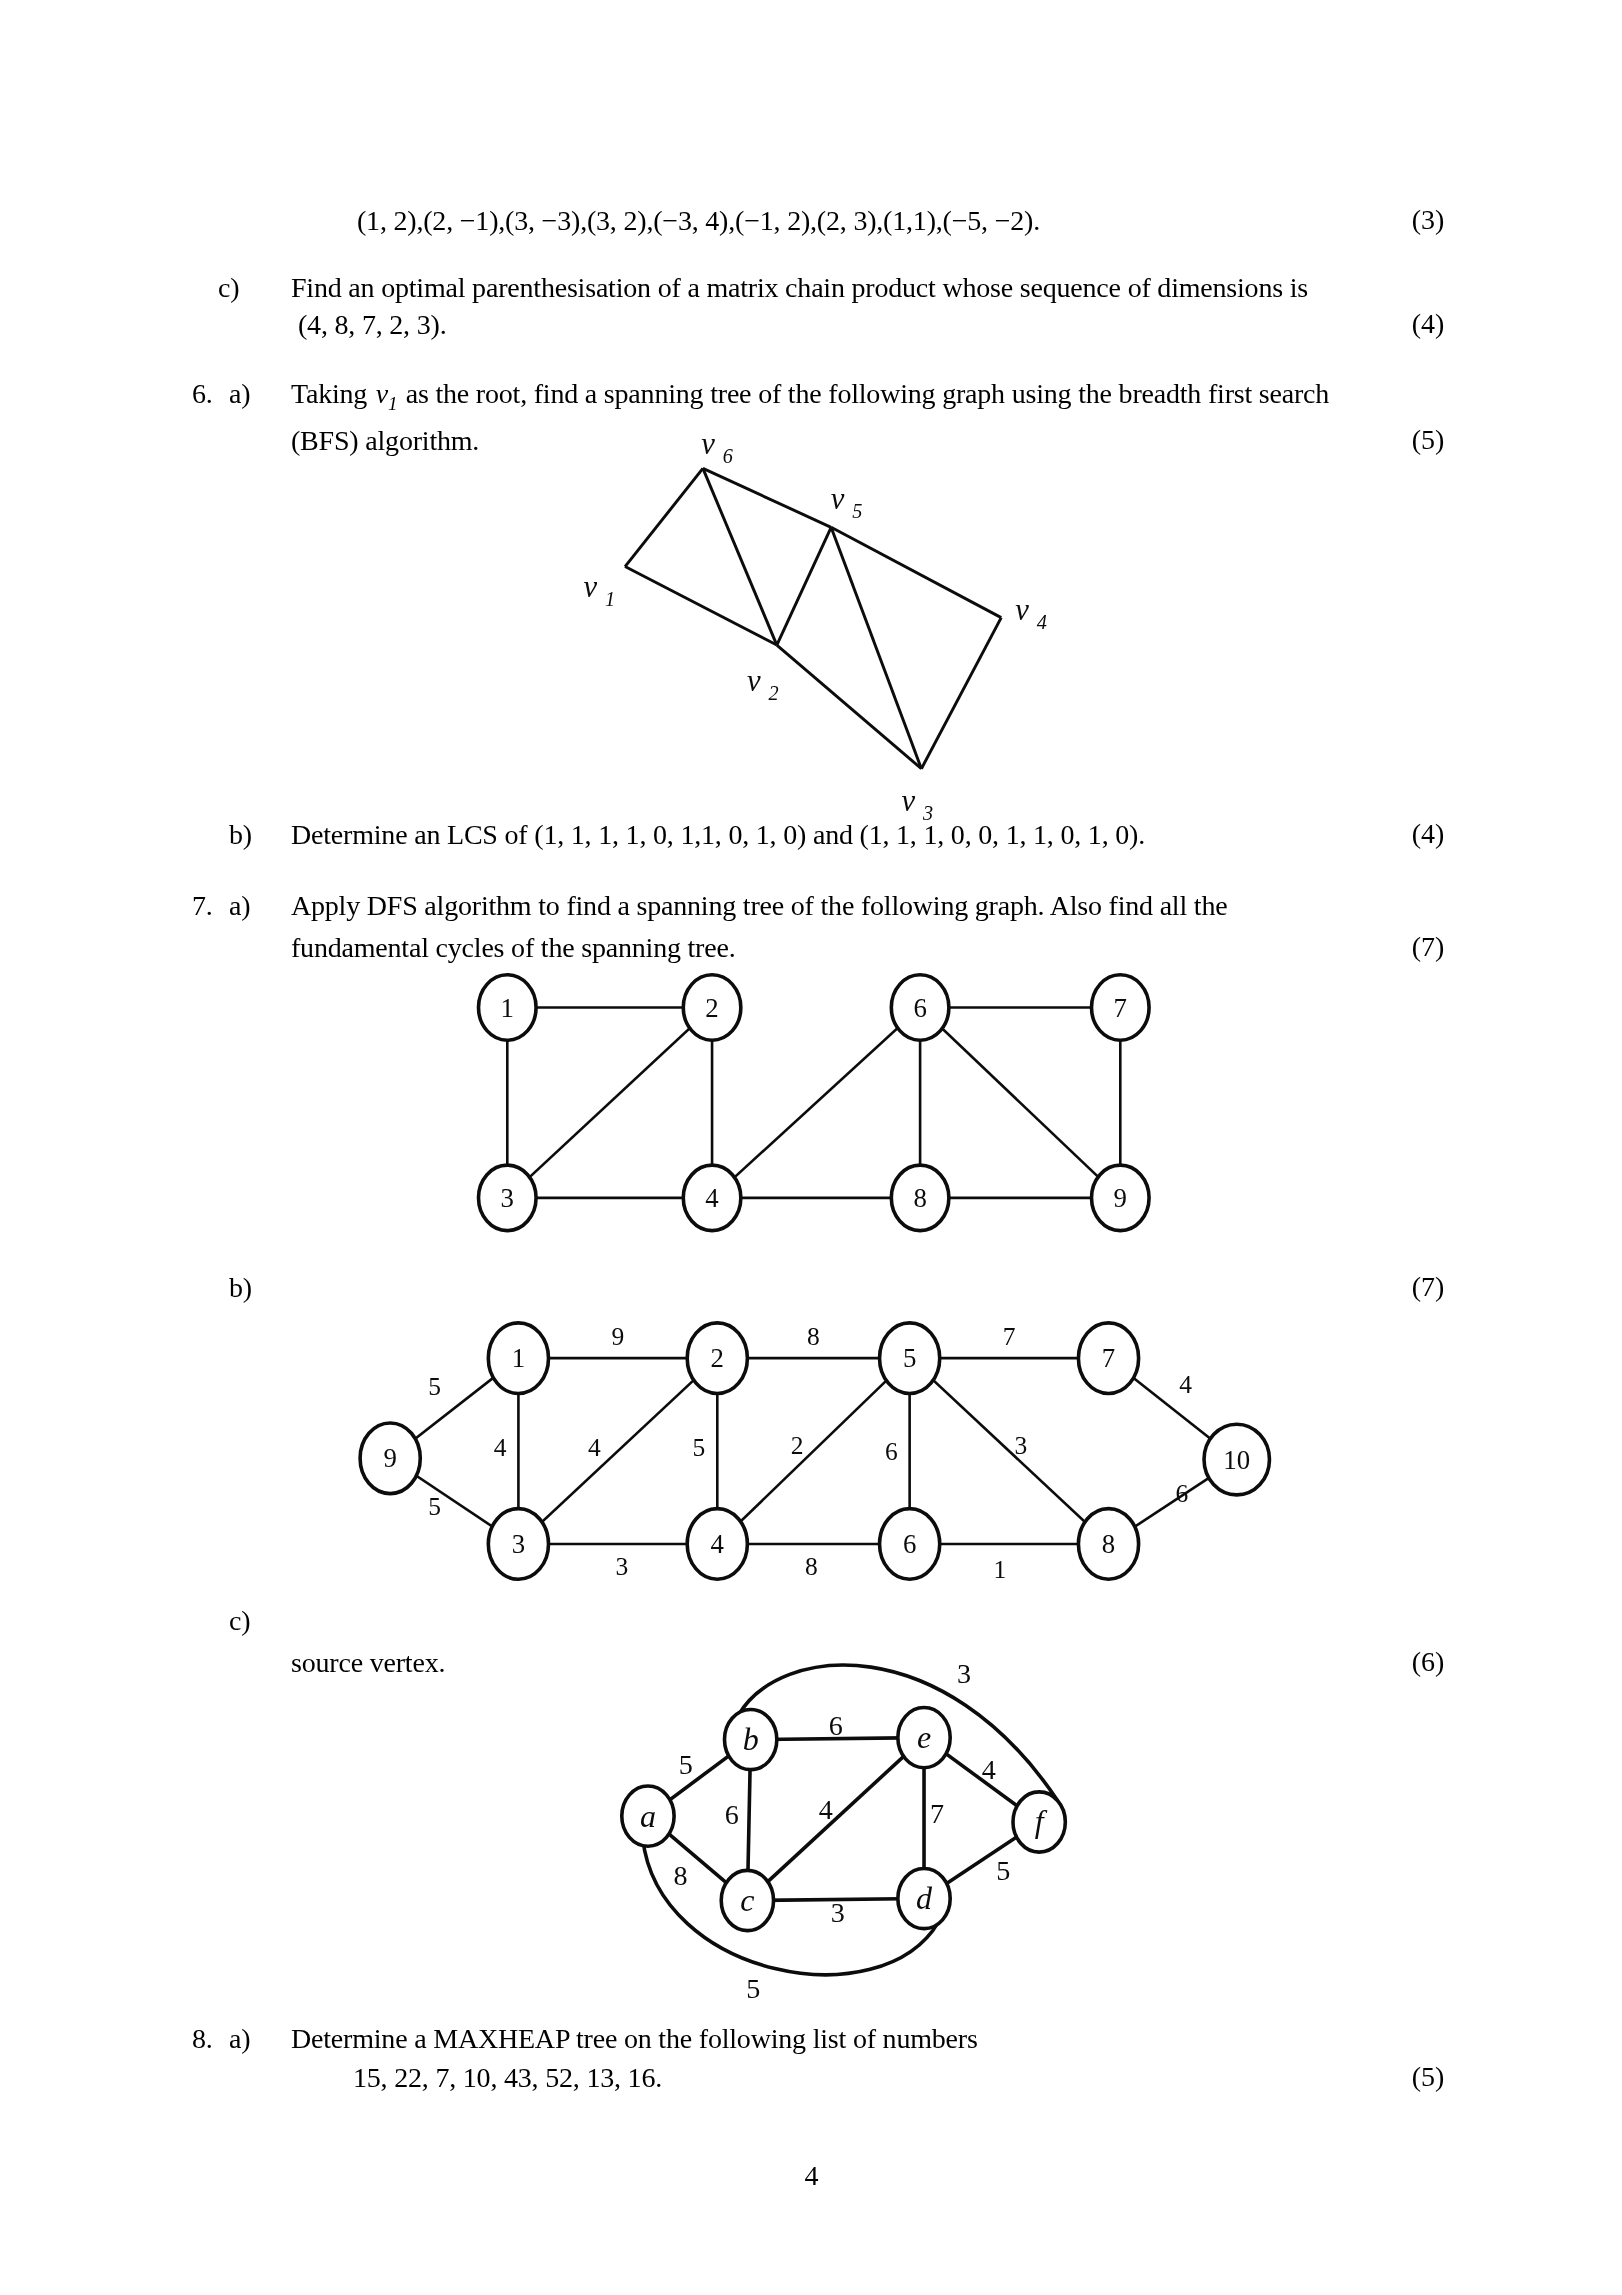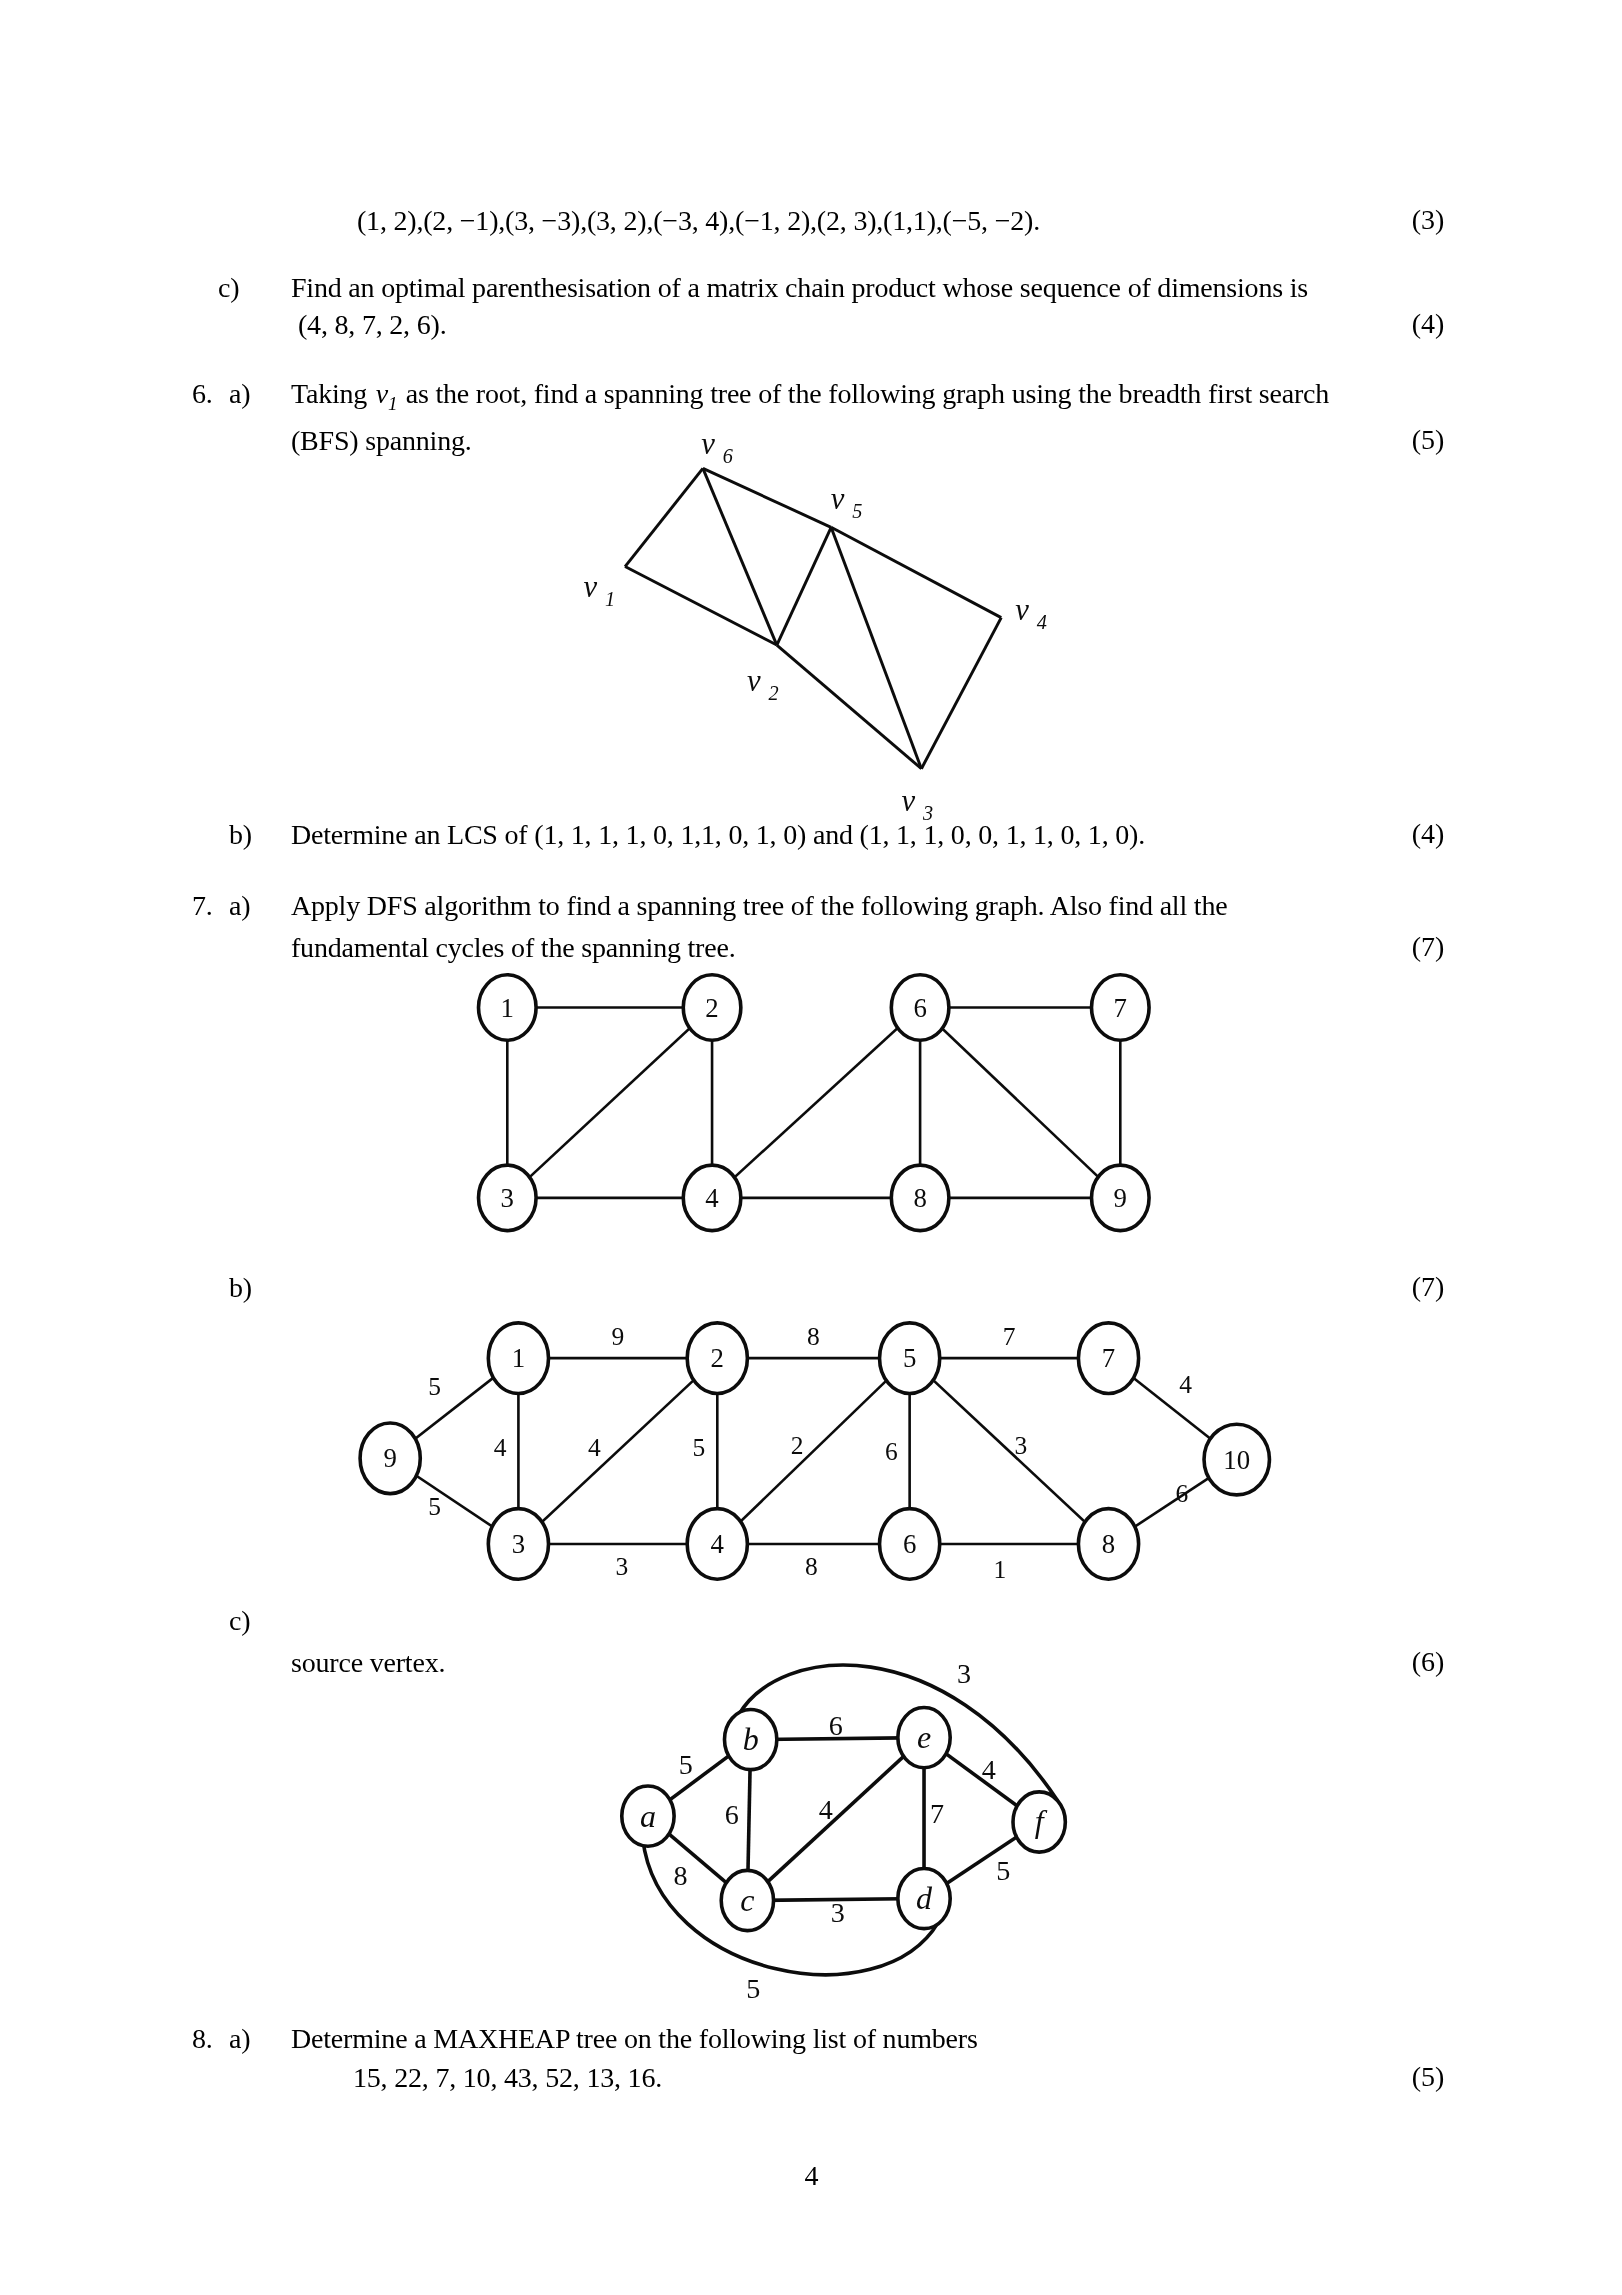--- a/index.html
+++ b/index.html
@@ -27,27 +27,27 @@
 </head>
 <body>
 
 <div class="page">
 
   <div class="t" style="left:357px;top:204px">(1, 2),(2, −1),(3, −3),(3, 2),(−3, 4),(−1, 2),(2, 3),(1,1),(−5, −2).</div>
   <div class="marks" style="left:1392px;top:204px">(3)</div>
 
   <div class="t" style="left:218px;top:271px">c)</div>
   <div class="t" style="left:291px;top:271px">Find an optimal parenthesisation of a matrix chain product whose sequence of dimensions is</div>
-  <div class="t" style="left:298px;top:308px">(4, 8, 7, 2, 6).</div>
+  <div class="t" style="left:298px;top:308px">(4, 8, 7, 2, 3).</div>
   <div class="marks" style="left:1392px;top:308px">(4)</div>
 
   <div class="t" style="left:192px;top:377px">6.</div>
   <div class="t" style="left:229px;top:377px">a)</div>
   <div class="t" style="left:291px;top:377px"><span class="gapr">Taking</span><span class="it">v</span><span class="sub it">1</span><span class="gapl">as the root, find a spanning tree of the following graph using the breadth first search</span></div>
-  <div class="t" style="left:291px;top:424px">(BFS) spanning.</div>
+  <div class="t" style="left:291px;top:424px">(BFS) algorithm.</div>
   <div class="marks" style="left:1392px;top:424px">(5)</div>
 
   <div class="t" style="left:229px;top:818px">b)</div>
   <div class="t" style="left:291px;top:818px">Determine an LCS of (1, 1, 1, 1, 0, 1,1, 0, 1, 0) and (1, 1, 1, 0, 0, 1, 1, 0, 1, 0).</div>
   <div class="marks" style="left:1392px;top:818px">(4)</div>
 
   <div class="t" style="left:192px;top:889px">7.</div>
   <div class="t" style="left:229px;top:889px">a)</div>
   <div class="t" style="left:291px;top:931px">fundamental cycles of the spanning tree.</div>
   <div class="t" style="left:291px;top:889px">Apply DFS algorithm to find a spanning tree of the following graph. Also find all the</div>

